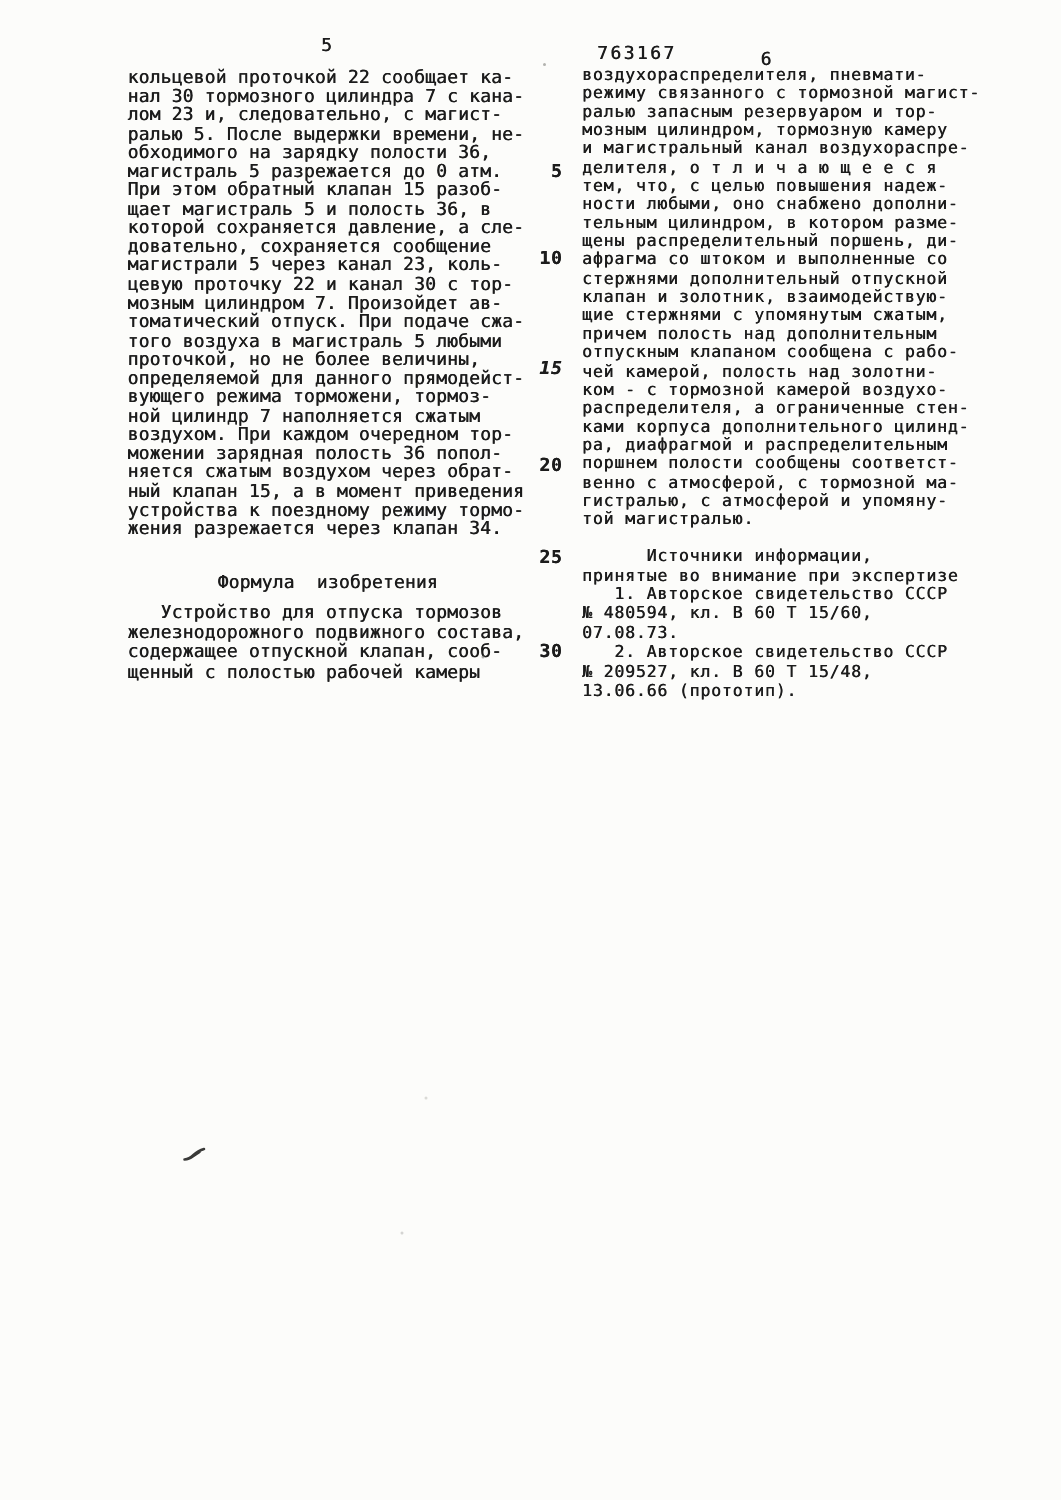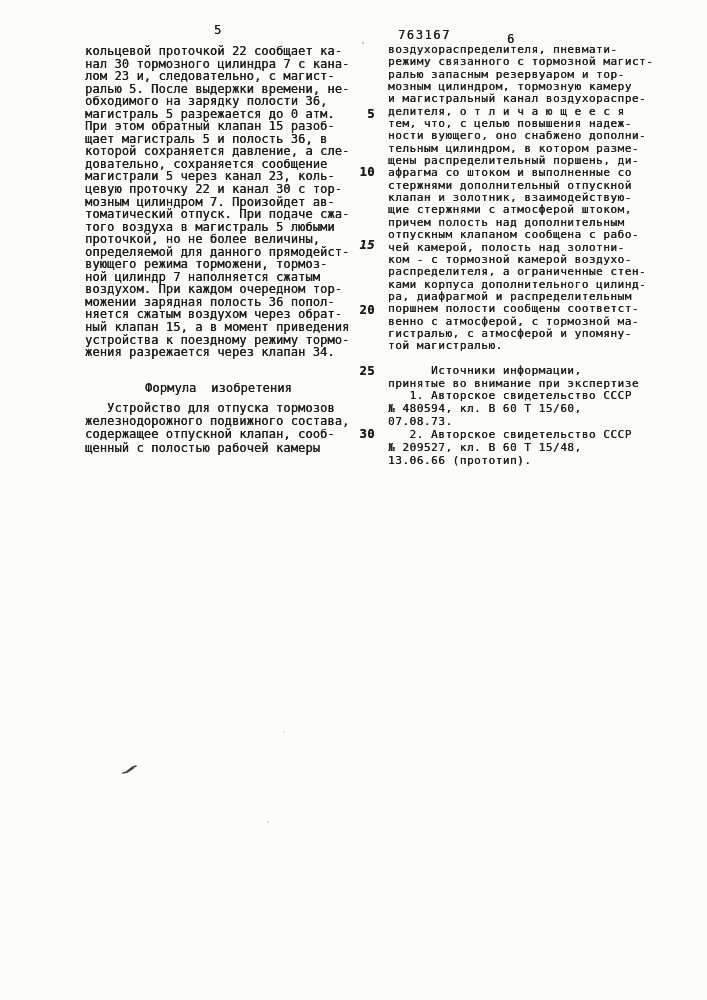--- a/index.html
+++ b/index.html
@@ -116,27 +116,27 @@
 
   <div class="right-col">
     <div class="claim-text txt">
         <div class="tl">воздухораспределителя, пневмати-</div>
         <div class="tl">режиму связанного с тормозной магист-</div>
         <div class="tl">ралью запасным резервуаром и тор-</div>
         <div class="tl">мозным цилиндром, тормозную камеру</div>
         <div class="tl">и магистральный канал воздухораспре-</div>
         <div class="tl">делителя, о т л и ч а ю щ е е с я</div>
         <div class="tl">тем, что, с целью повышения надеж-</div>
-        <div class="tl">ности вующего, оно снабжено дополни-</div>
+        <div class="tl">ности любыми, оно снабжено дополни-</div>
         <div class="tl">тельным цилиндром, в котором разме-</div>
         <div class="tl">щены распределительный поршень, ди-</div>
         <div class="tl">афрагма со штоком и выполненные со</div>
         <div class="tl">стержнями дополнительный отпускной</div>
         <div class="tl">клапан и золотник, взаимодействую-</div>
-        <div class="tl">щие стержнями с атмосферой штоком,</div>
+        <div class="tl">щие стержнями с упомянутым сжатым,</div>
         <div class="tl">причем полость над дополнительным</div>
         <div class="tl">отпускным клапаном сообщена с рабо-</div>
         <div class="tl">чей камерой, полость над золотни-</div>
         <div class="tl">ком - с тормозной камерой воздухо-</div>
         <div class="tl">распределителя, а ограниченные стен-</div>
         <div class="tl">ками корпуса дополнительного цилинд-</div>
         <div class="tl">ра, диафрагмой и распределительным</div>
         <div class="tl">поршнем полости сообщены соответст-</div>
         <div class="tl">венно с атмосферой, с тормозной ма-</div>
         <div class="tl">гистралью, с атмосферой и упомяну-</div>

